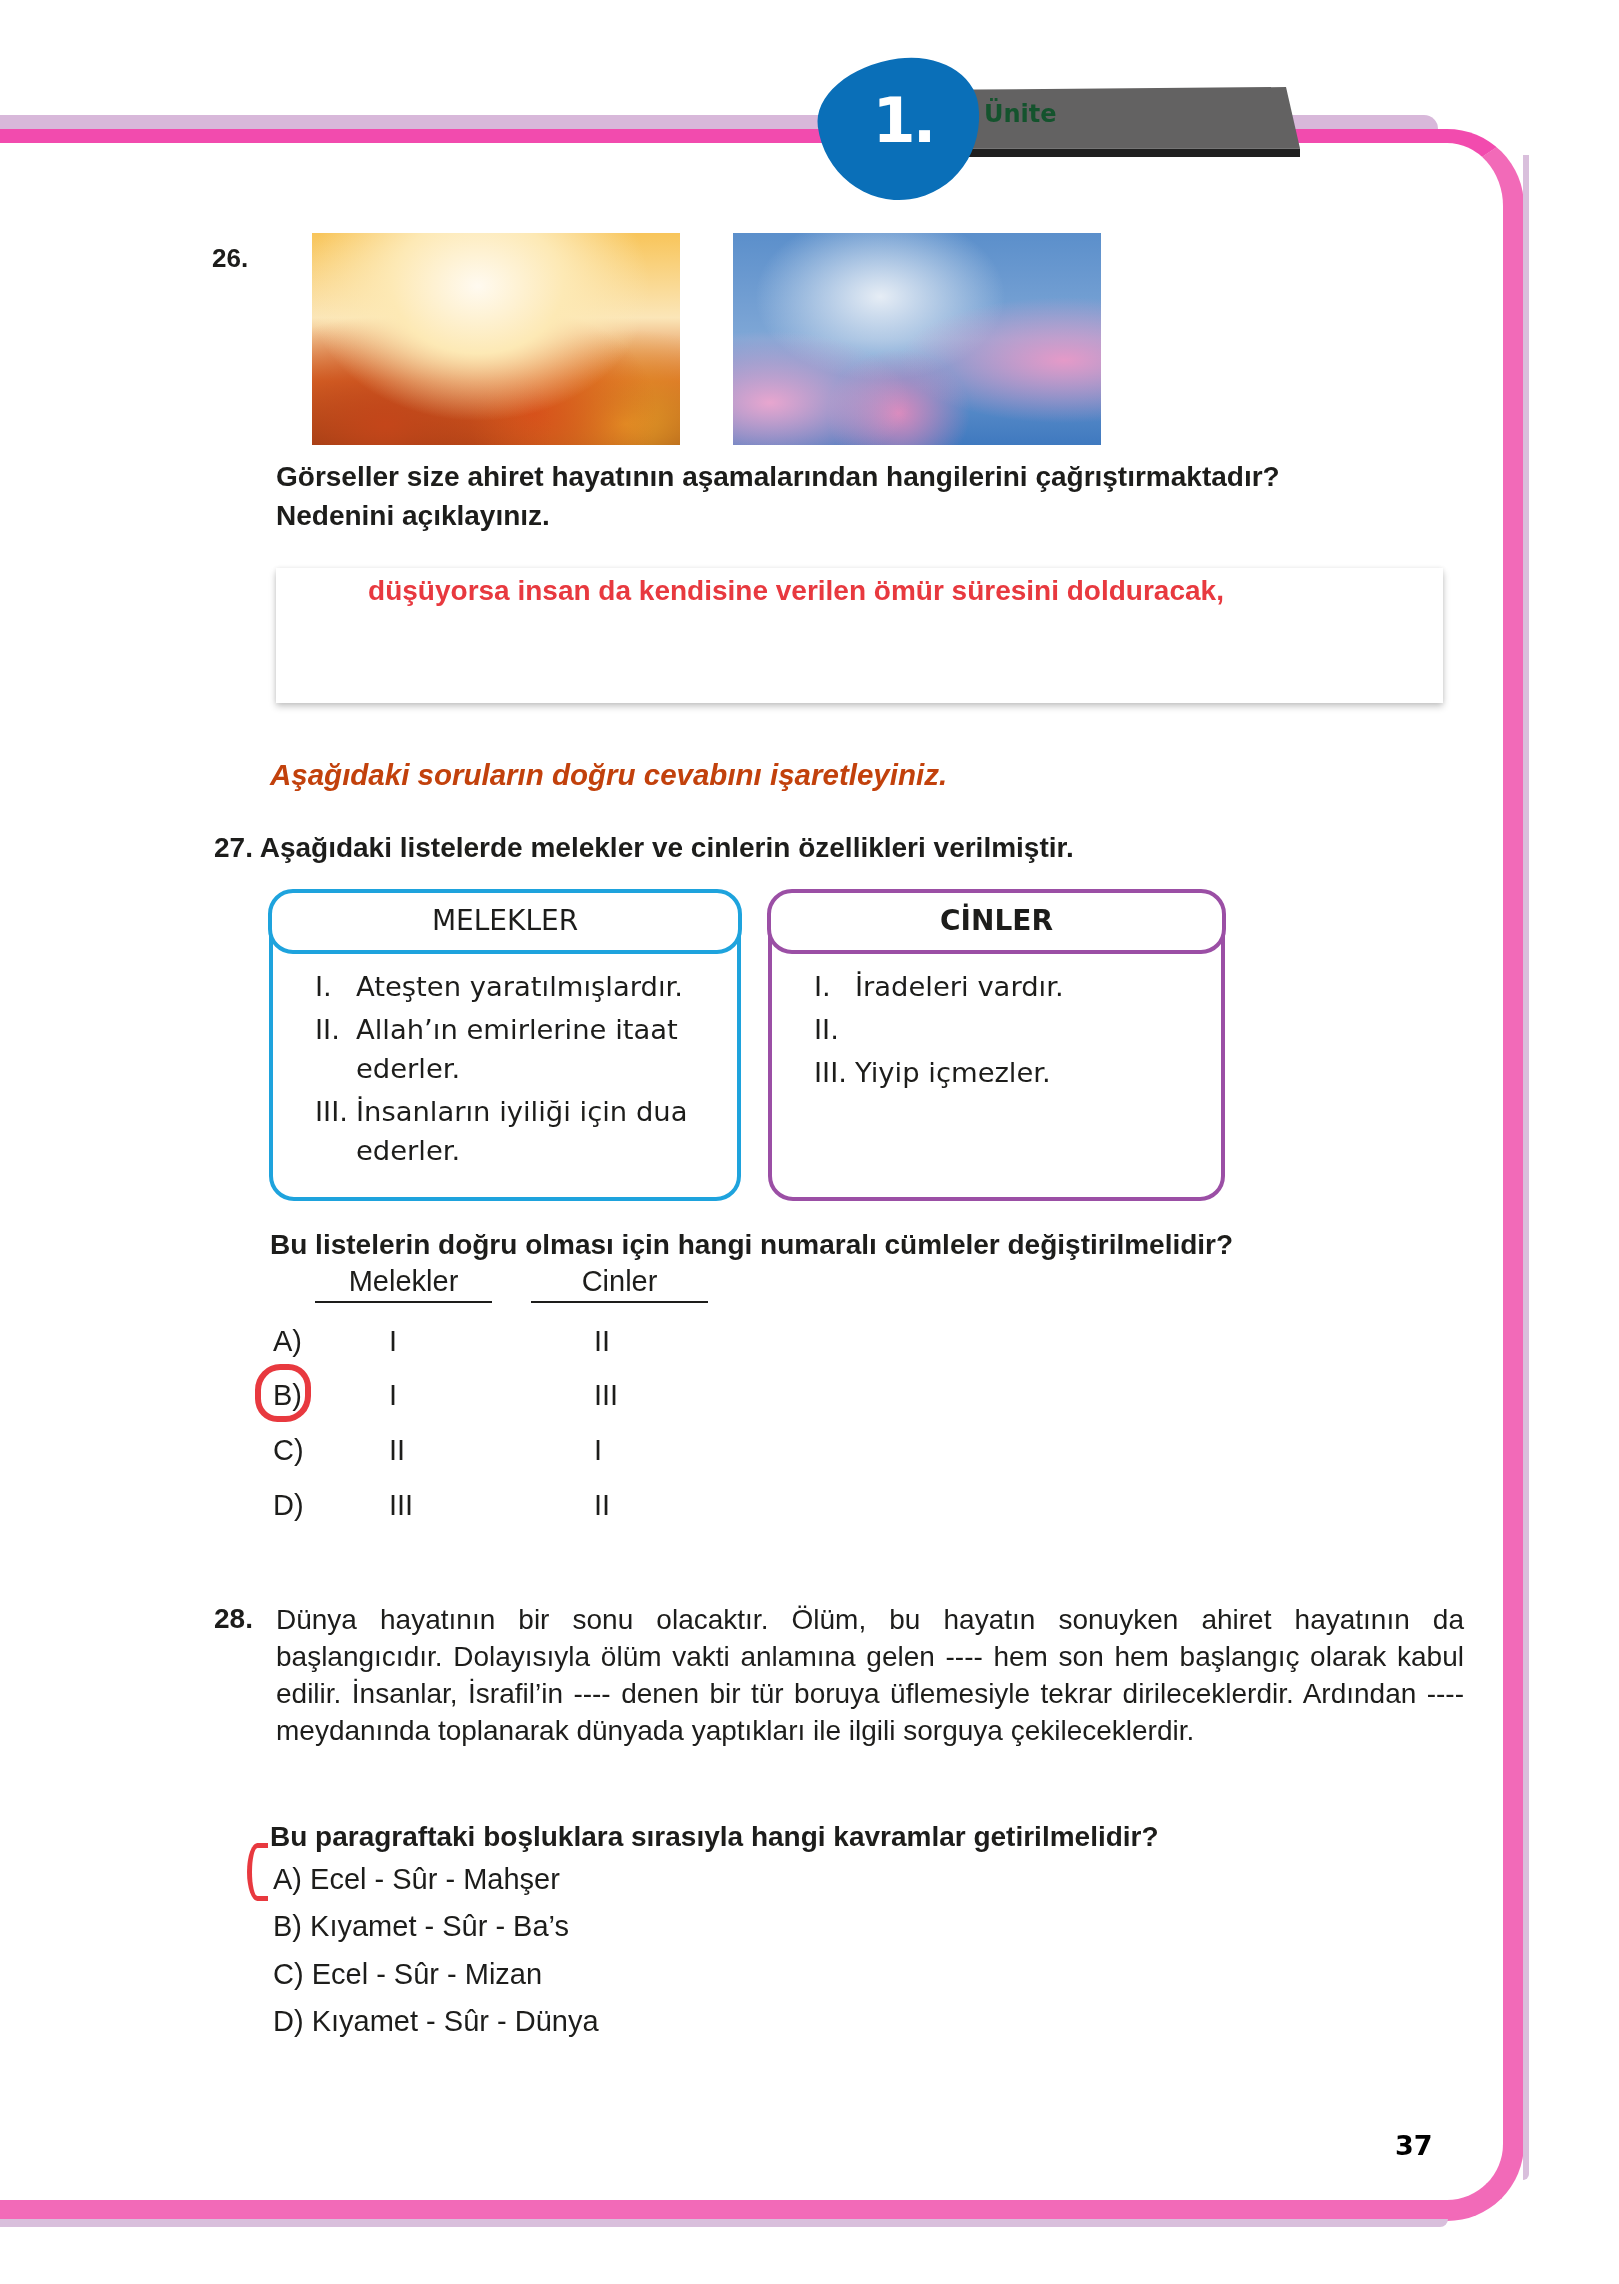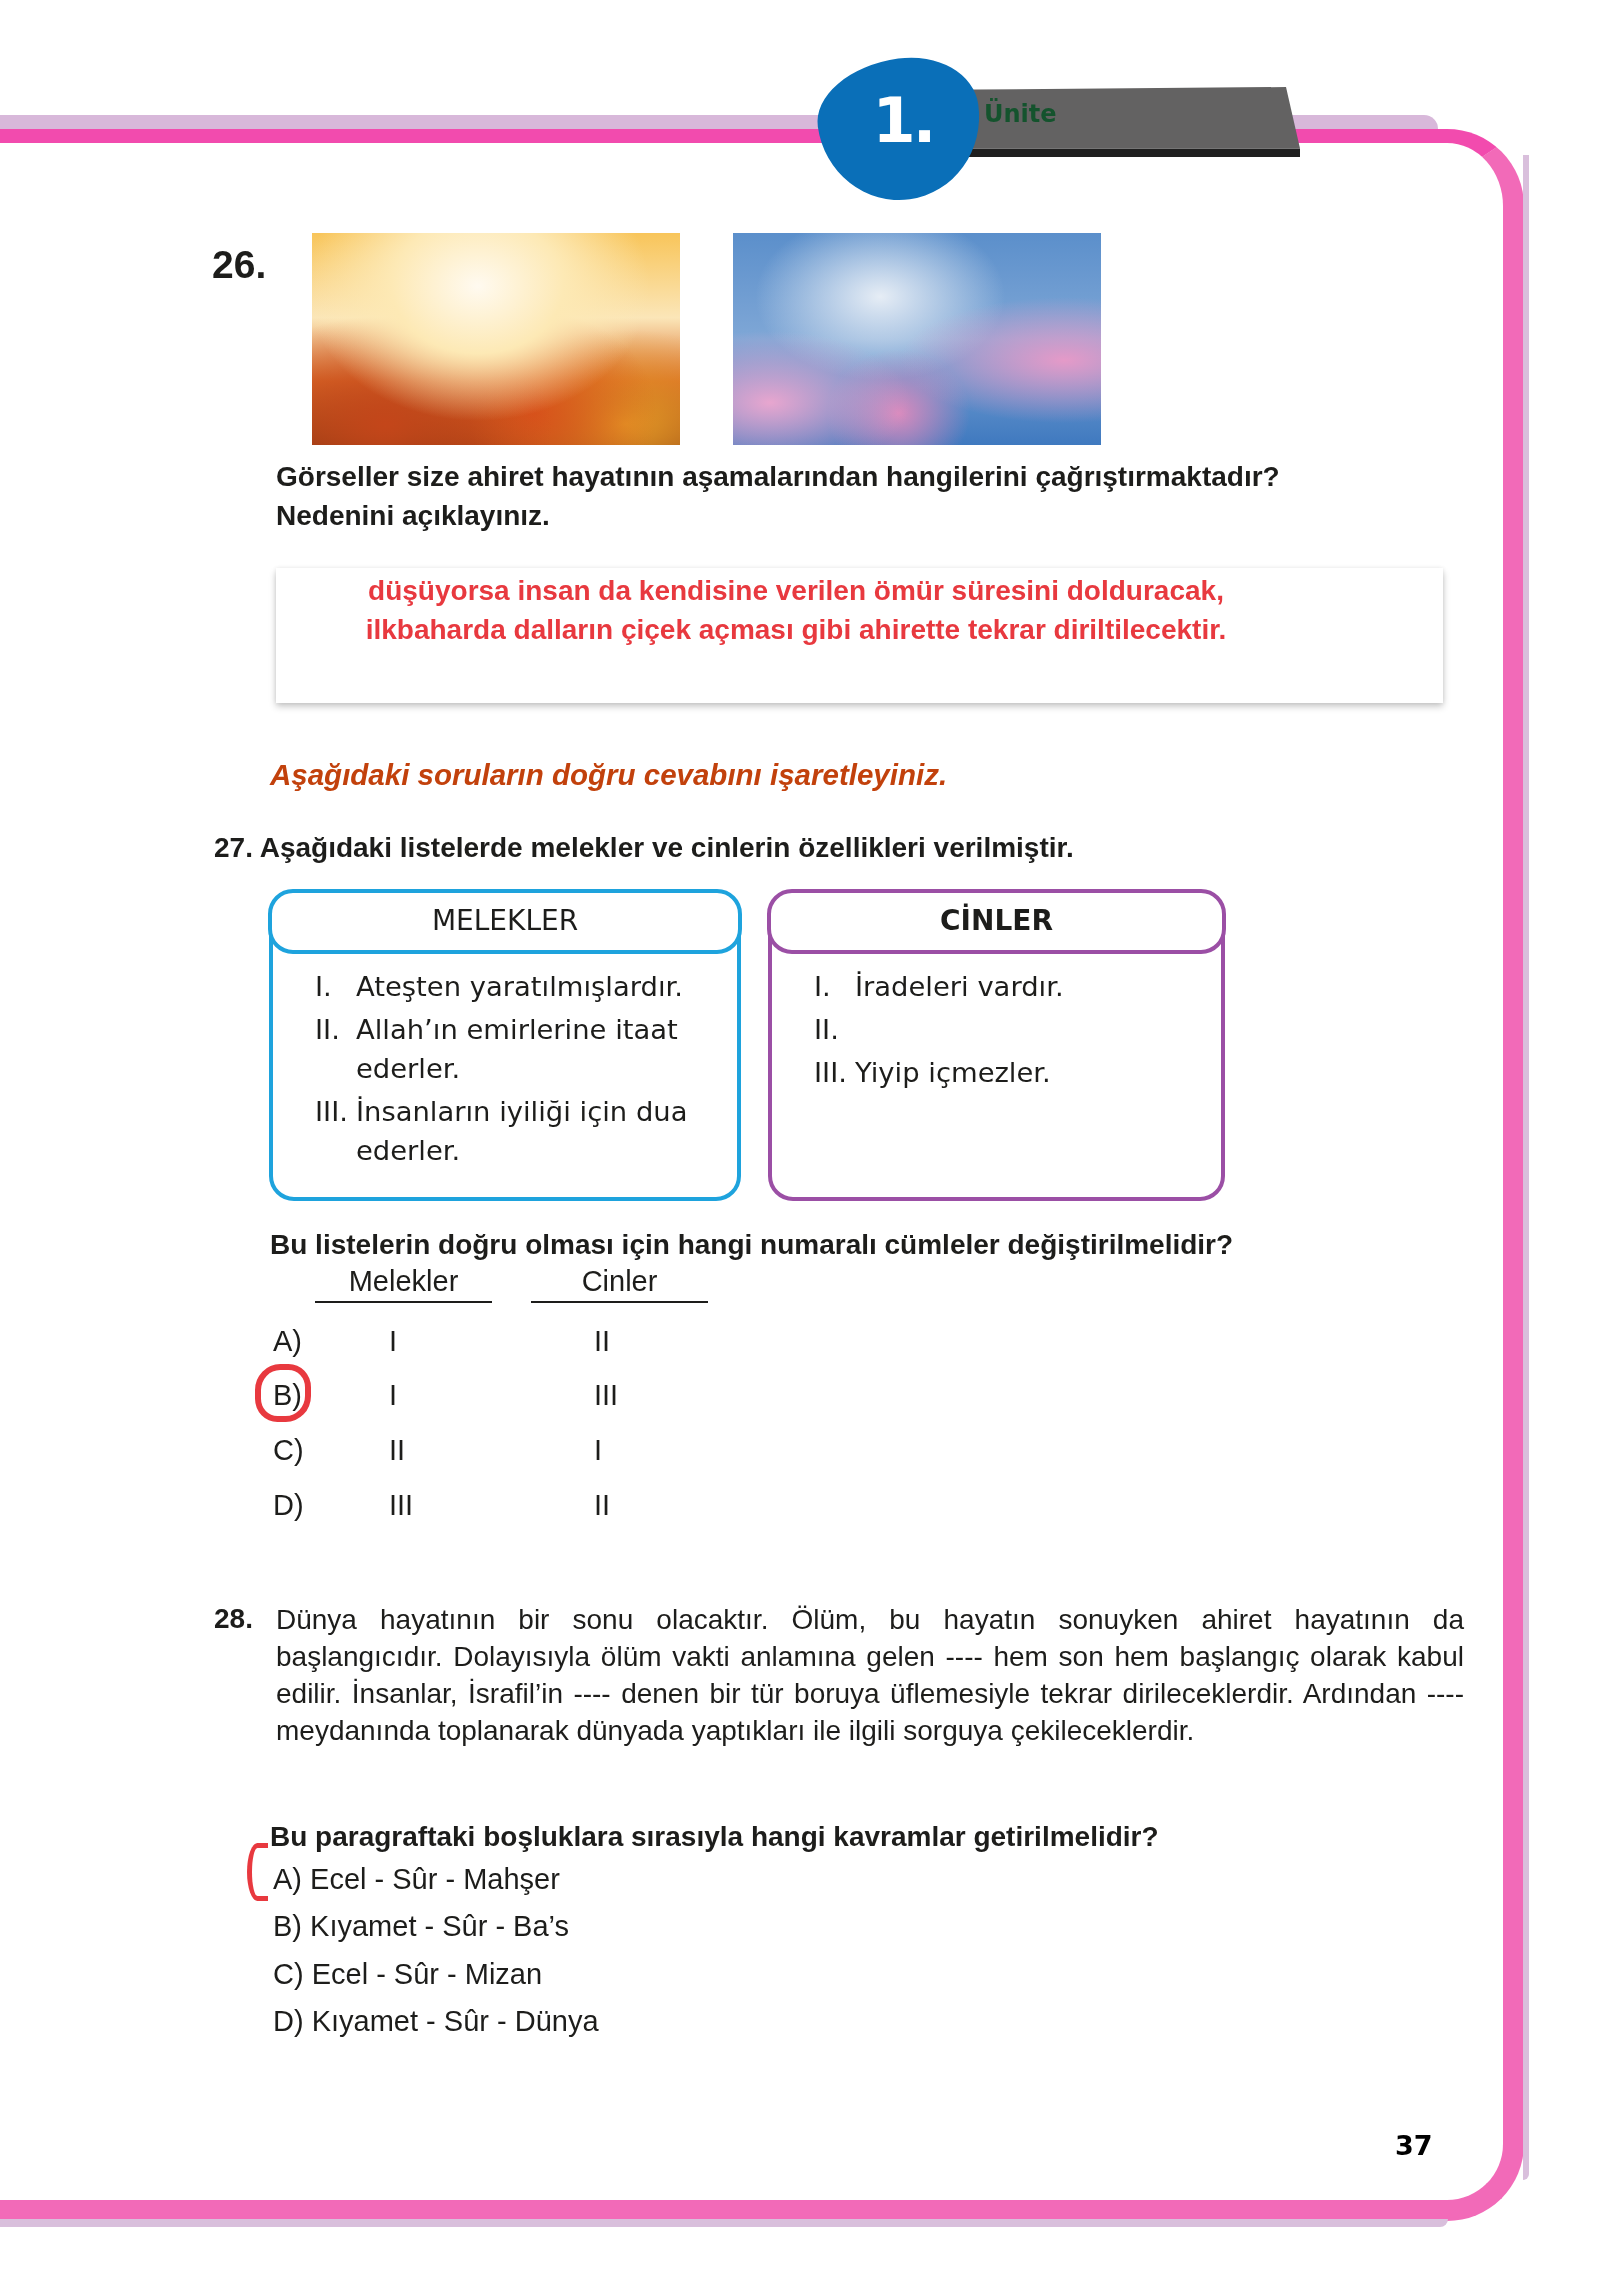--- a/index.html
+++ b/index.html
@@ -17,21 +17,21 @@
 
   
   .unit-banner { left:935px; top:87px; width:366px; height:70px; }
   .unit-drop { left:819px; top:59px; width:162px; height:141px; background:#0a6fb8;
                border-radius:55% 45% 50% 50% / 40% 40% 60% 60%; transform:rotate(-8deg); }
   .unit-num { left:861px; top:84px; width:84px; font-family:"DejaVu Sans", sans-serif; font-weight:bold;
               font-size:62px; color:#fff; text-align:center; letter-spacing:-2.8px; }
   .unit-label { left:984px; top:100px; font-family:"DejaVu Sans", sans-serif; font-weight:bold; font-size:24px; color:#14532d; }
 
   
-  .qnum { font-weight:bold; font-size:39px; color:#1d1d1b; }
+  .qnum { font-weight:bold; font-size:26px; color:#1d1d1b; }
   .photo { top:233px; width:368px; height:212px; }
   .photo-autumn { left:312px;
     background:
       radial-gradient(ellipse at 45% 25%, #fffaf0 0%, #fde9b5 30%, rgba(0,0,0,0) 60%),
       radial-gradient(ellipse at 20% 90%, #c4461a 0%, rgba(0,0,0,0) 40%),
       radial-gradient(ellipse at 60% 85%, #d9531b 0%, rgba(0,0,0,0) 40%),
       radial-gradient(ellipse at 85% 90%, #e49a26 0%, rgba(0,0,0,0) 35%),
       linear-gradient(180deg, #f8c55a 0%, #fbe6b8 40%, #d96a28 70%, #8c3a12 100%); }
   .photo-spring { left:733px;
     background:
@@ -87,21 +87,20 @@
 
 <div class="abs qnum" style="left:212px; top:243px;">26.</div>
 <div class="abs photo photo-autumn"></div>
 <div class="abs photo photo-spring"></div>
 <div class="abs q-bold" style="left:276px; top:457px;">Görseller size ahiret hayatının aşamalarından hangilerini çağrıştırmaktadır?</div>
 <div class="abs q-bold" style="left:276px; top:496px;">Nedenini açıklayınız.</div>
 
 <div class="abs answer-box"></div>
 <div class="abs answer-text">
   <div>düşüyorsa insan da kendisine verilen ömür süresini dolduracak,</div>
-  <div>ilkbaharda dalların çiçek açması gibi ahirette tekrar diriltilecektir.</div>
 </div>
 
 <div class="abs instruction">Aşağıdaki soruların doğru cevabını işaretleyiniz.</div>
 
 <div class="abs q-bold" style="left:214px; top:828px;">
   <span>27.</span>
   <span>Aşağıdaki listelerde melekler ve cinlerin özellikleri verilmiştir.</span>
 </div>
 
 <div class="abs listbox listbox-mel">

